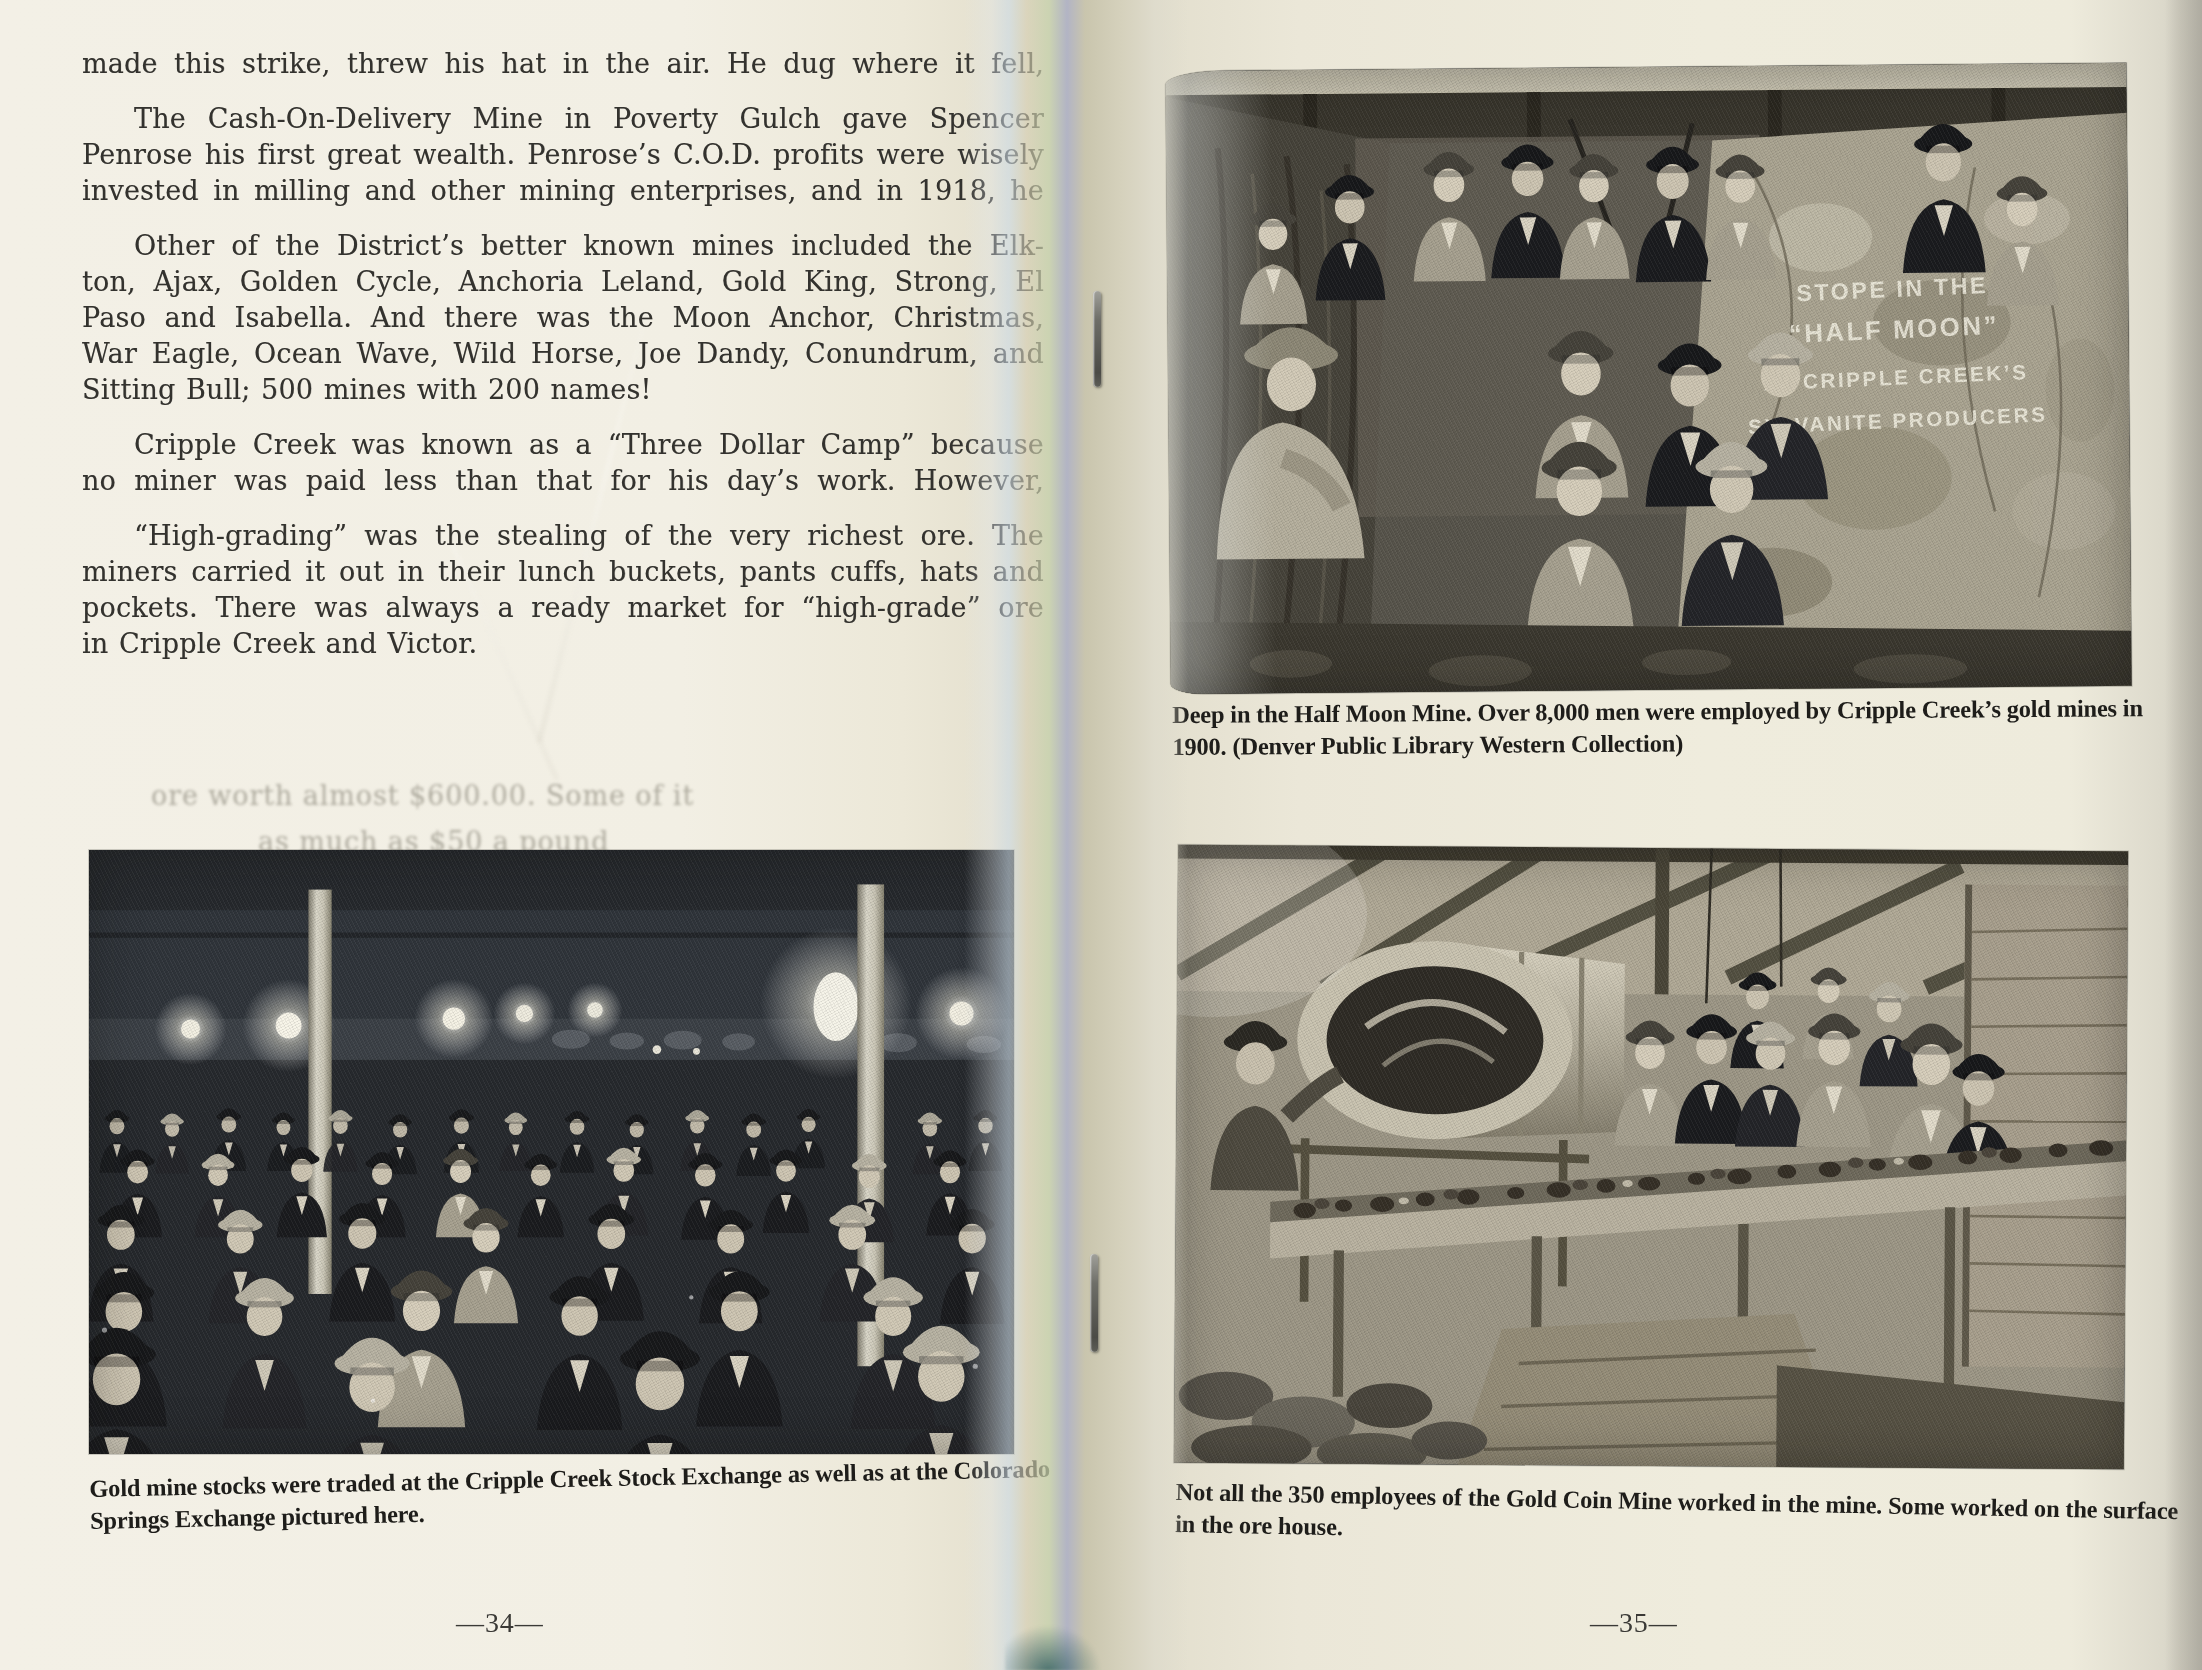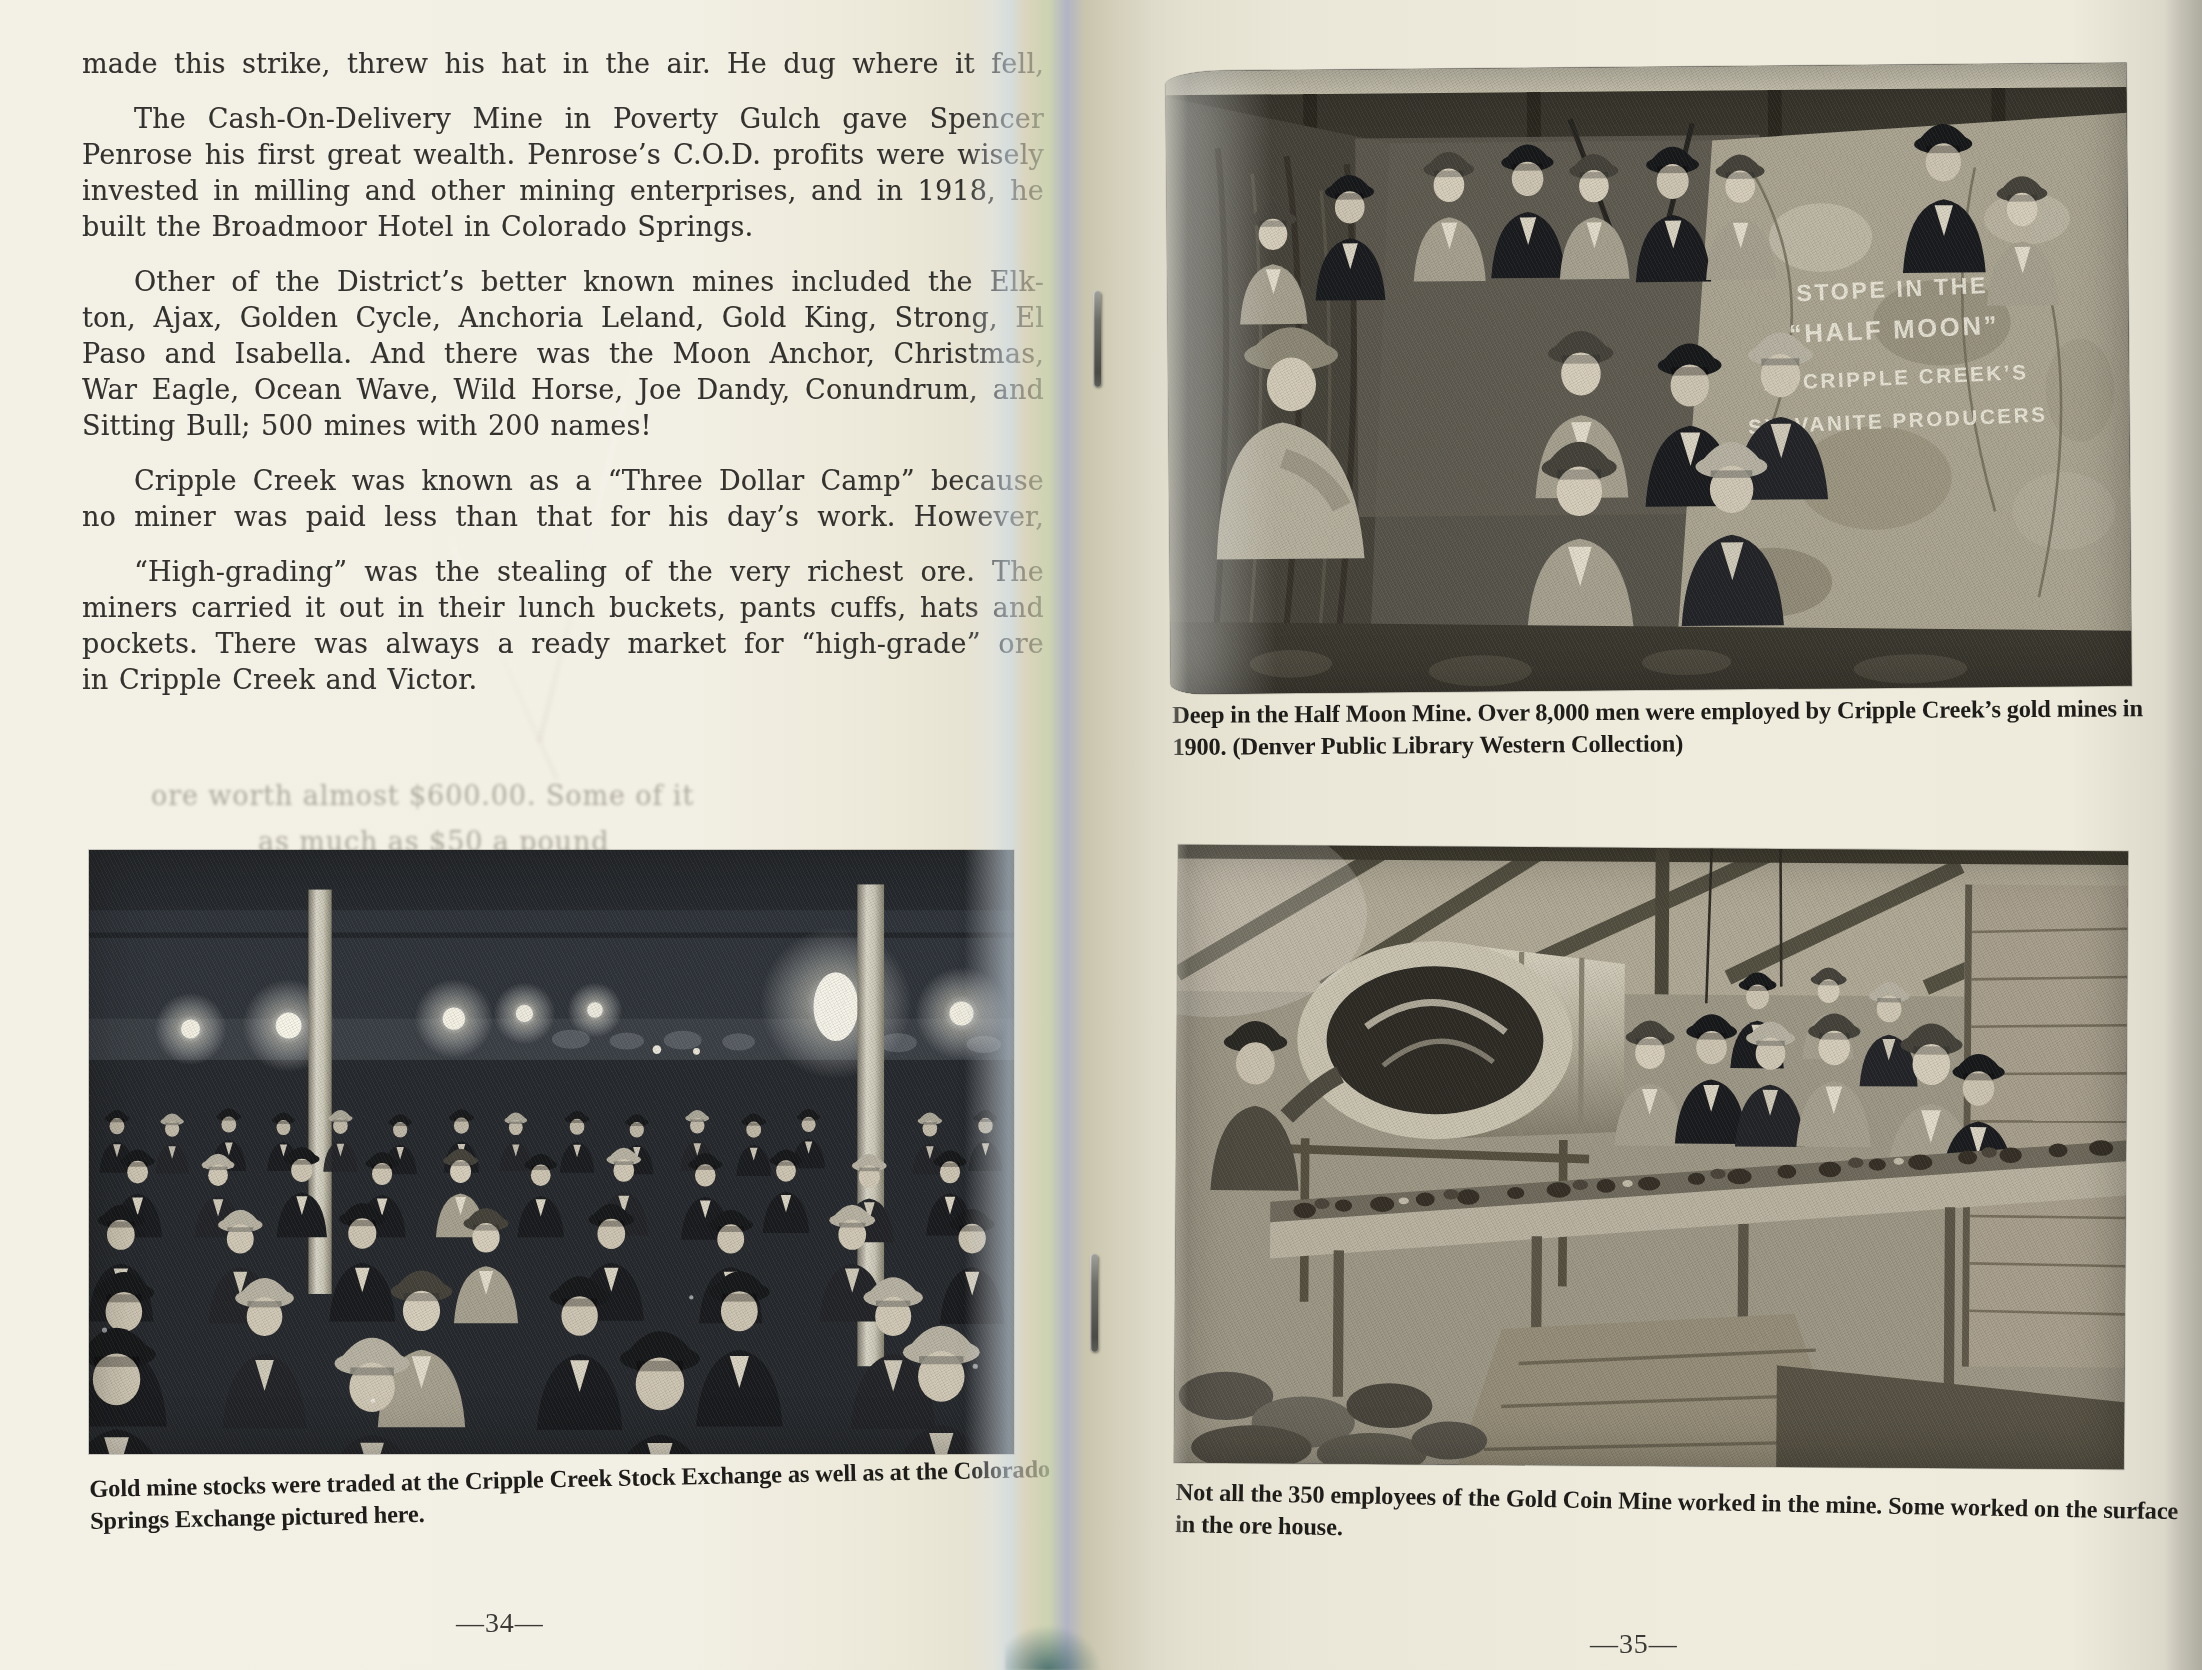--- a/index.html
+++ b/index.html
@@ -76,21 +76,21 @@
   
   .cap{position:absolute;font-family:"Liberation Serif",serif;font-weight:700;
     font-size:24.5px;line-height:32px;color:#1e1d1a;letter-spacing:-0.2px;}
   .cap .cl{white-space:nowrap;height:32px;overflow:visible;}
   .capL{left:89px;top:1473px;width:964px;transform:rotate(-1.2deg);transform-origin:left top;}
   .capR1{left:1172px;top:699px;width:962px;transform:rotate(-.4deg);transform-origin:left top;}
   .capR2{left:1176px;top:1476px;width:957px;transform:rotate(1.1deg);transform-origin:left top;}
   .pageno{position:absolute;font-family:"Liberation Serif",serif;font-size:28px;
     color:#3a3936;letter-spacing:0.9px;}
   .pn34{left:456px;top:1607px;}
-  .pn35{left:1590px;top:1607px;margin-top:21px;}
+  .pn35{left:1590px;top:1607px;}
 </style>
 </head>
 <body>
 
 <div class="stage">
 
   <svg width="0" height="0" style="position:absolute" aria-hidden="true">
     <defs>
       <radialGradient id="gl">
         <stop offset="0%" stop-color="#ffffff" stop-opacity=".95"></stop>
@@ -140,21 +140,20 @@
     <div class="crease c2"></div>
 
     <div class="textblock">
       <div class="para">
         <div class="line j">made this strike, threw his hat in the air. He dug where it fell,</div>
       </div>
       <div class="para">
         <div class="line ind j">The Cash-On-Delivery Mine in Poverty Gulch gave Spencer</div>
         <div class="line j">Penrose his first great wealth. Penrose’s C.O.D. profits were wisely</div>
         <div class="line j">invested in milling and other mining enterprises, and in 1918, he</div>
-        <div class="line">built the Broadmoor Hotel in Colorado Springs.</div>
       </div>
       <div class="para">
         <div class="line ind j">Other of the District’s better known mines included the Elk-</div>
         <div class="line j">ton, Ajax, Golden Cycle, Anchoria Leland, Gold King, Strong, El</div>
         <div class="line j">Paso and Isabella. And there was the Moon Anchor, Christmas,</div>
         <div class="line j">War Eagle, Ocean Wave, Wild Horse, Joe Dandy, Conundrum, and</div>
         <div class="line">Sitting Bull; 500 mines with 200 names!</div>
       </div>
       <div class="para">
         <div class="line ind j">Cripple Creek was known as a “Three Dollar Camp” because</div>

